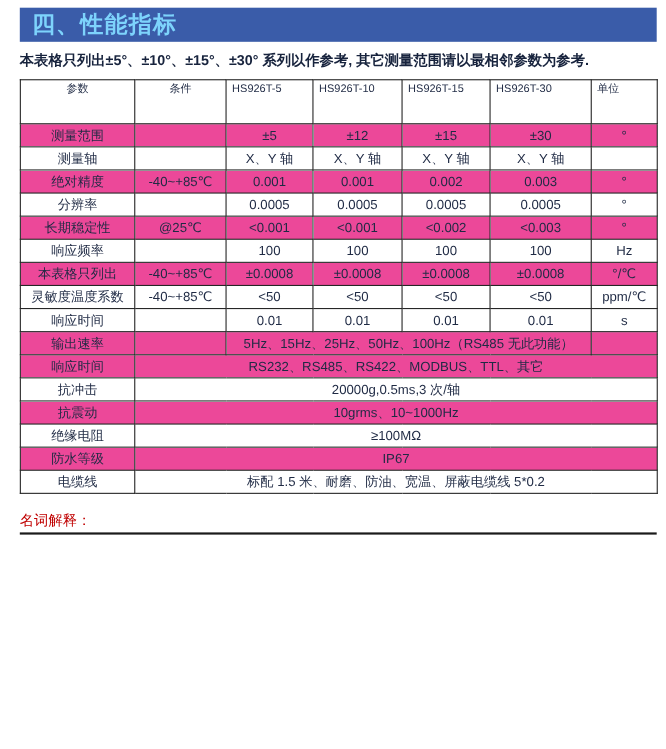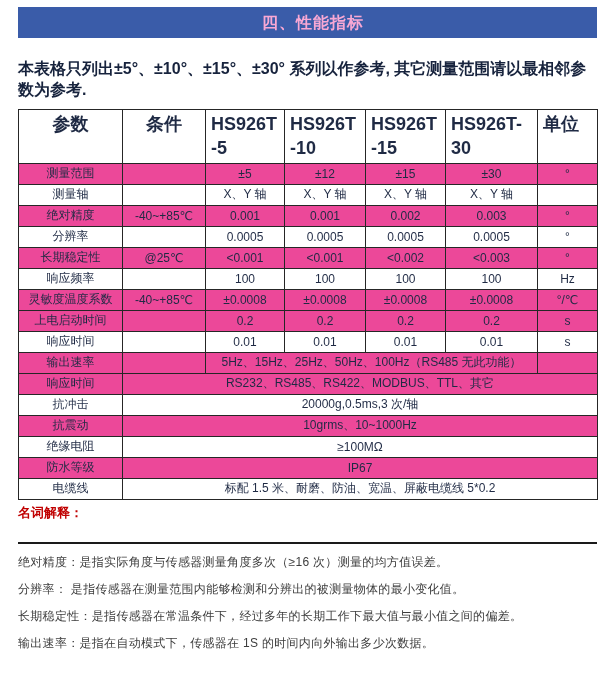--- a/index.html
+++ b/index.html
@@ -6,51 +6,50 @@
   html, body {
     width: 605px; height: 681px;
     background: #ffffff;
     font-family: "Liberation Sans", "DejaVu Sans", sans-serif;
     overflow: hidden;
   }
   .page { width: 605px; height: 681px; padding: 7px 8px 0 18px; }
 
   .title-bar {
     background: #3A5CA9;
-    color: #f9a8d4;
+    color: #7dd3fc;
     height: 31px;
     line-height: 31px;
-    font-size: 16px;
+    font-size: 21px;
     font-weight: bold;
     padding-left: 11px;
     letter-spacing: 1px;
-    text-align: center;
   }
 
   .note {
-    margin-top: 21px;
-    font-size: 16px;
+    margin-top: 8px;
+    font-size: 13px;
     font-weight: bold;
     color: #17233D;
   }
 
   table.spec {
     margin-top: 8px;
     border-collapse: collapse;
     table-layout: fixed;
     width: 579px;
     color: #1F2A44;
   }
   table.spec th, table.spec td {
     border: 1px solid #262626;
     overflow: hidden;
   }
   table.spec th {
-    font-size: 18px;
-    font-weight: bold;
+    font-size: 10px;
+    font-weight: normal;
     height: 40px;
     vertical-align: top;
     padding: 2px 5px;
     text-align: center;
     line-height: 1.35;
   }
   table.spec th.model, table.spec th.unit-h {
     text-align: left;
     word-break: break-all;
     margin-left: 32px;
@@ -58,26 +57,26 @@
   table.spec td {
     font-size: 12px;
     height: 21px;
     text-align: center;
     padding: 0 2px;
     white-space: nowrap;
   }
   table.spec tr.shaded td { background: #ec4899; }
 
   .glossary-title {
-    margin-top: 4px;
+    margin-top: 15px;
     width: 579px;
     font-size: 13px;
-    font-weight: bold;
+    font-weight: normal;
     color: #C00000;
-    padding-bottom: 20px;
+    padding-bottom: 2px;
     border-bottom: 2px solid #1a1a1a;
   }
   .glossary-item {
     margin-top: 10px;
     font-size: 12px;
     color: #3d3d3d;
     letter-spacing: 0.3px;
   }
 </style>
 </head>
@@ -161,36 +160,36 @@
         <tr>
           <td>响应频率</td>
           <td></td>
           <td>100</td>
           <td>100</td>
           <td>100</td>
           <td>100</td>
           <td>Hz</td>
         </tr>
         <tr class="shaded">
+          <td>本表格只列出</td>
+          <td>-40~+85℃</td>
+          <td>±0.0008</td>
+          <td>±0.0008</td>
+          <td>±0.0008</td>
+          <td>±0.0008</td>
+          <td>°/℃</td>
+        </tr>
+        <tr>
           <td>灵敏度温度系数</td>
           <td>-40~+85℃</td>
-          <td>±0.0008</td>
-          <td>±0.0008</td>
-          <td>±0.0008</td>
-          <td>±0.0008</td>
-          <td>°/℃</td>
-        </tr>
-        <tr class="shaded">
-          <td>上电启动时间</td>
-          <td></td>
-          <td>0.2</td>
-          <td>0.2</td>
-          <td>0.2</td>
-          <td>0.2</td>
-          <td>s</td>
+          <td>&lt;50</td>
+          <td>&lt;50</td>
+          <td>&lt;50</td>
+          <td>&lt;50</td>
+          <td>ppm/℃</td>
         </tr>
         <tr>
           <td>响应时间</td>
           <td></td>
           <td>0.01</td>
           <td>0.01</td>
           <td>0.01</td>
           <td>0.01</td>
           <td>s</td>
         </tr>
@@ -221,20 +220,14 @@
           <td colspan="6">IP67</td>
         </tr>
         <tr>
           <td>电缆线</td>
           <td colspan="6">标配 1.5 米、耐磨、防油、宽温、屏蔽电缆线 5*0.2</td>
         </tr>
       </tbody>
   </table>
 
   <div class="glossary-title">名词解释：</div>
-  <div id="glossary-list">
-      <div class="glossary-item">绝对精度：是指实际角度与传感器测量角度多次（≥16 次）测量的均方值误差。</div>
-      <div class="glossary-item">分辨率： 是指传感器在测量范围内能够检测和分辨出的被测量物体的最小变化值。</div>
-      <div class="glossary-item">长期稳定性：是指传感器在常温条件下，经过多年的长期工作下最大值与最小值之间的偏差。</div>
-      <div class="glossary-item">输出速率：是指在自动模式下，传感器在 1S 的时间内向外输出多少次数据。</div>
-    </div>
 
 </div>
 
 </body></html>

